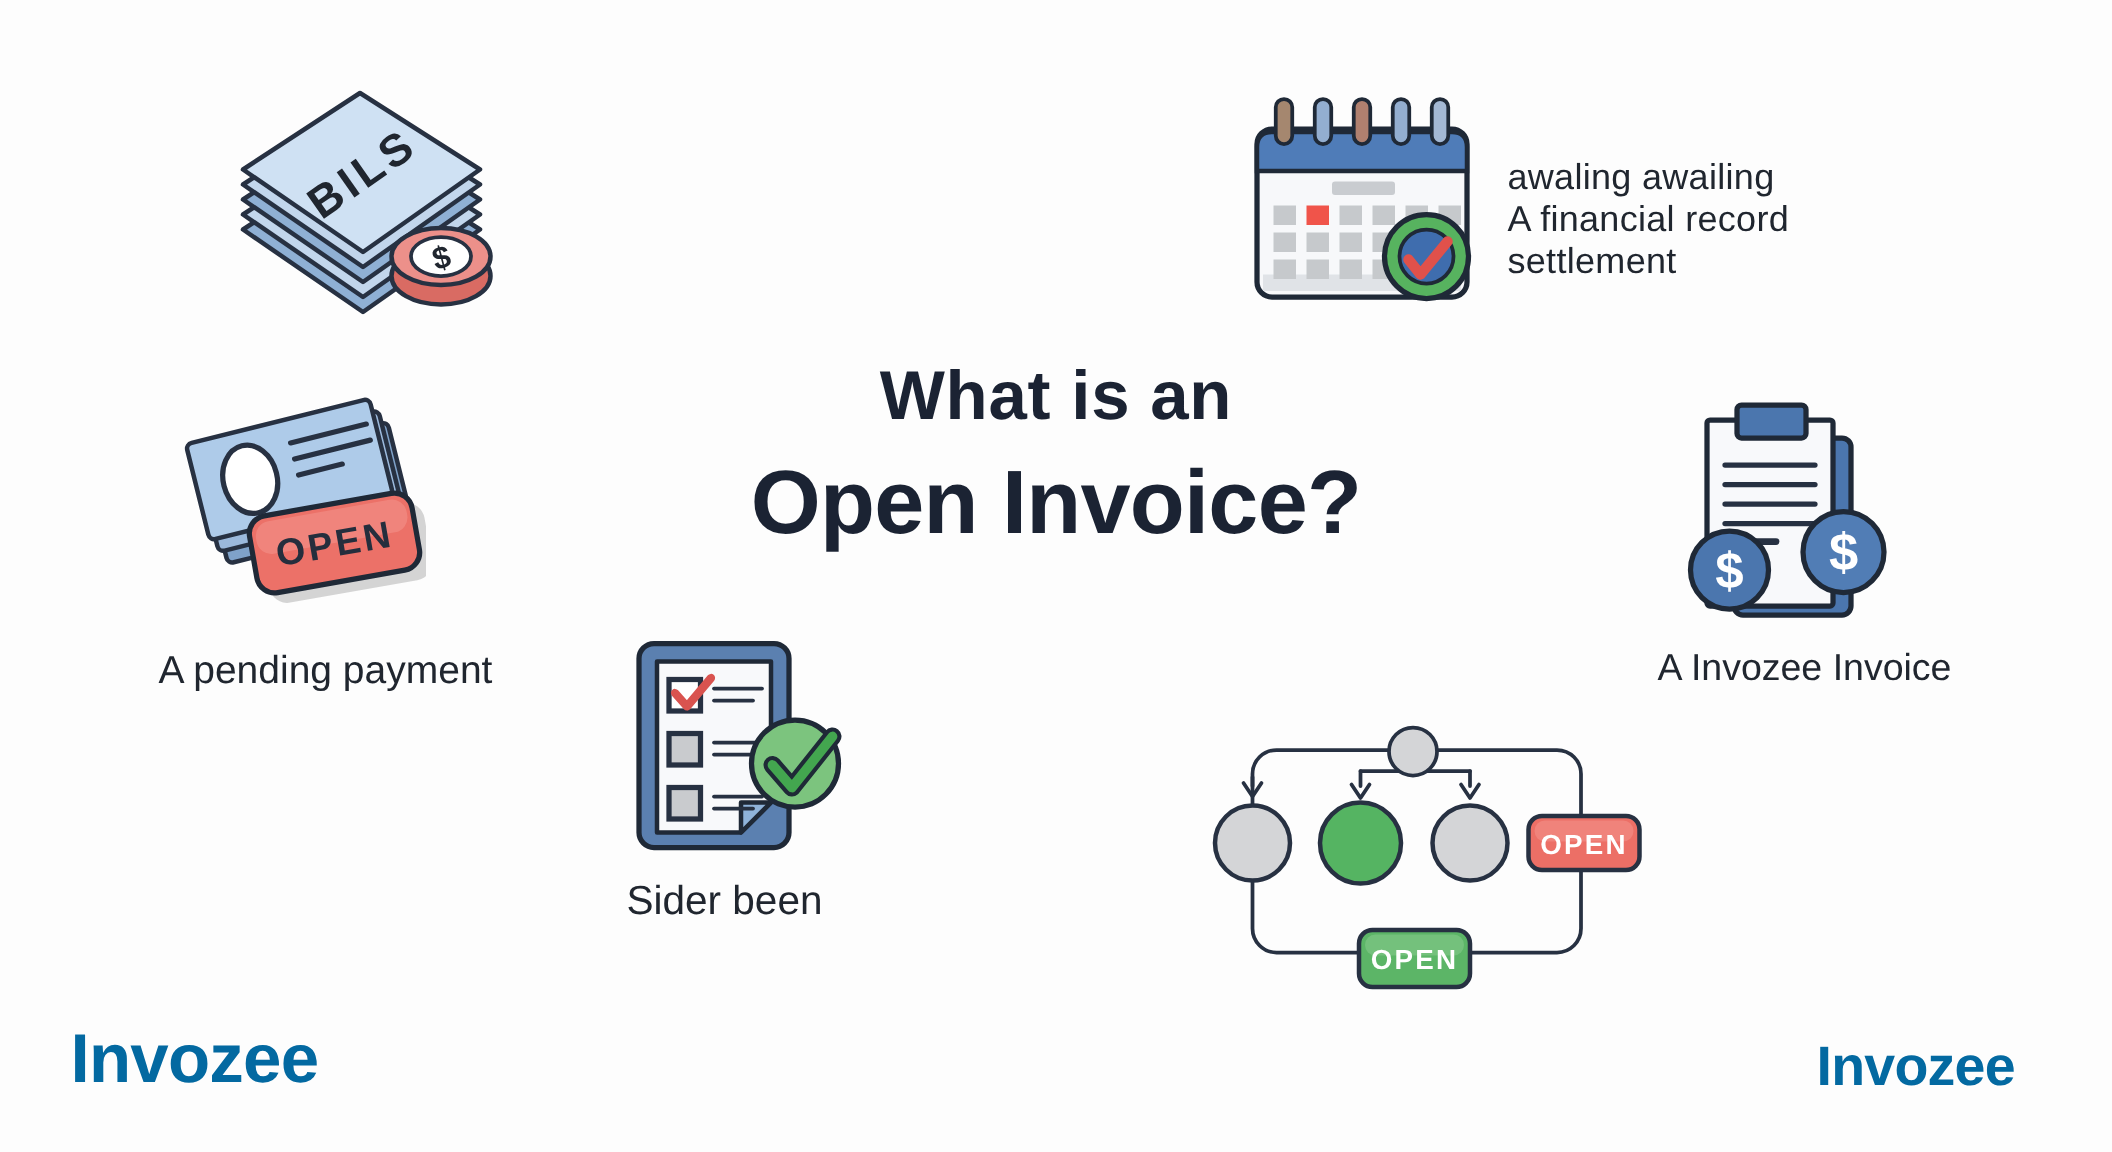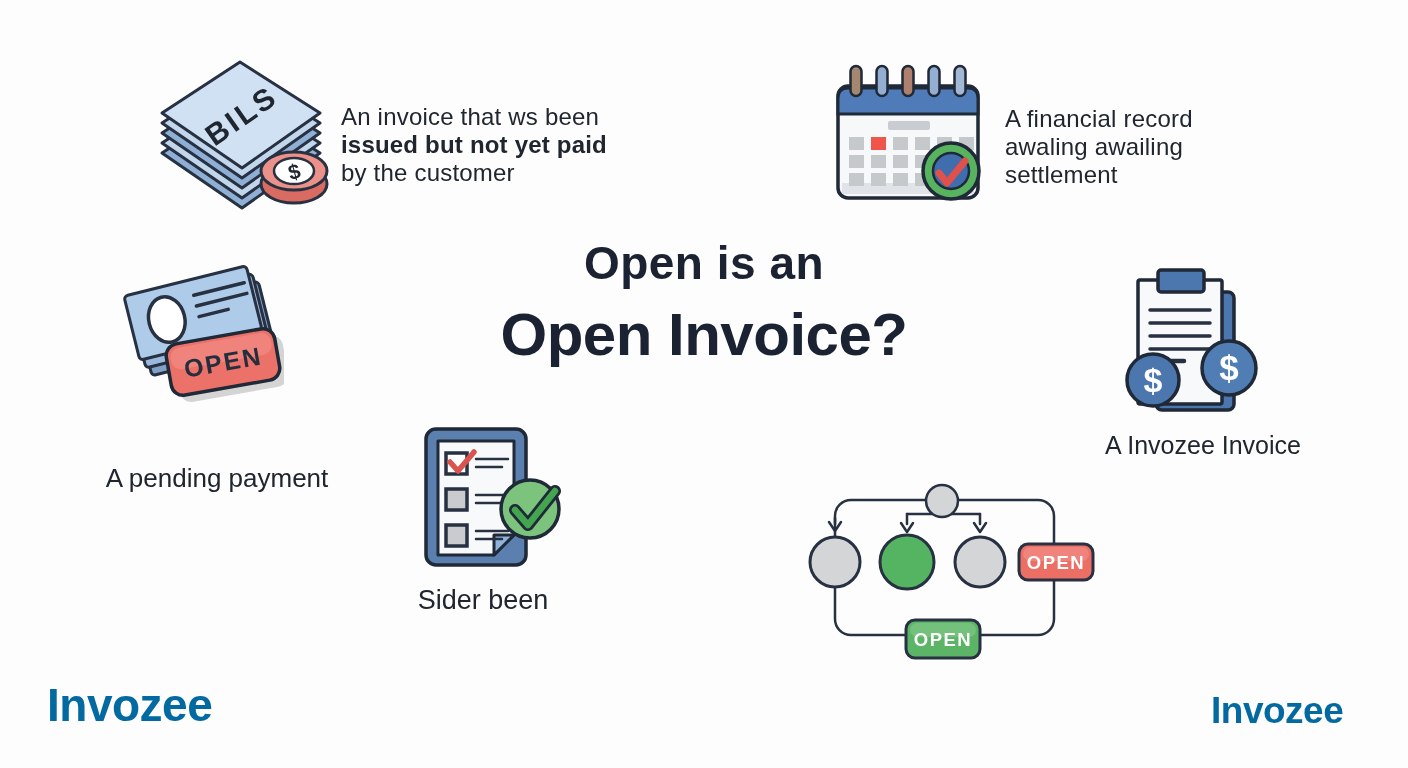--- a/index.html
+++ b/index.html
@@ -8,21 +8,21 @@
     overflow:hidden; font-family:"Liberation Sans", sans-serif; color:#252b37;
   }
   .abs { position:absolute; }
   svg text { font-family:"Liberation Sans", sans-serif; }
   .caption { font-size:24px; line-height:28px; font-weight:500; color:#20262f; letter-spacing:0.2px; }
   .caption .b { font-weight:700; }
   .title-wrap { left:402px; top:236px; width:604px; text-align:center; color:#1b2333; }
   .title-line1 { font-size:46px; font-weight:600; letter-spacing:0.5px; }
   .title-line2 { font-size:60px; font-weight:800; margin-top:10px; letter-spacing:-0.5px; }
   .label { font-weight:500; color:#20262f; text-align:center; }
-  .label-pending { left:97px; top:431px; width:240px; font-size:26px;margin-top:32px; }
+  .label-pending { left:97px; top:431px; width:240px; font-size:26px; }
   .label-invoice { left:1080px; top:431px; width:246px; font-size:25px; }
   .label-checklist { left:402px; top:585px; width:162px; font-size:27px; }
   .logo { color:#0369a1; }
   .logo-left  { left:47px;  top:678px; font-size:46px; font-weight:700; letter-spacing:-0.5px; }
   .logo-right { left:1211px; top:690px; font-size:37px; font-weight:600; letter-spacing:-0.5px; }
 </style>
 </head>
 <body>
 
 <div class="canvas">
@@ -36,25 +36,20 @@
       <polygon points="92,4 172,55 94,110 14,55" fill="#cfe1f3"></polygon>
     </g>
     <text x="93" y="68" transform="rotate(-35 93 57)" text-anchor="middle" font-size="30" font-weight="800" letter-spacing="3" fill="#20262f">BILS</text>
     <g>
       <ellipse cx="146" cy="126" rx="33" ry="19" fill="#d96b63" stroke="#273142" stroke-width="3"></ellipse>
       <ellipse cx="146" cy="113" rx="33" ry="19" fill="#ec908a" stroke="#273142" stroke-width="3"></ellipse>
       <ellipse cx="146" cy="113" rx="20" ry="13" fill="#ffffff" stroke="#273142" stroke-width="2.5"></ellipse>
       <text x="146" y="121" text-anchor="middle" transform="rotate(-15 146 113)" font-size="21" font-weight="700" fill="#20262f">$</text>
     </g>
   </svg>
-  <div class="abs caption" style="left:341px; top:103px;">
-    <div>An invoice that ws been</div>
-    <div class="b">issued but not yet paid</div>
-    <div>by the customer</div>
-  </div>
 
   <svg class="abs" style="left:830px; top:60px;" width="156" height="146" viewBox="0 0 156 146">
     <rect x="8" y="26" width="140" height="112" rx="10" fill="#f7f8fa" stroke="#1f2937" stroke-width="3.5"></rect>
     <rect x="12" y="123" width="132" height="11" fill="#e0e3e7"></rect>
     <path d="M8,54 V38 Q8,28 18,28 H138 Q148,28 148,38 V54 Z" fill="#4f7cb8" stroke="#1f2937" stroke-width="3"></path>
     <g stroke="#1f2937" stroke-width="2.5">
       <rect x="20.5" y="6" width="11" height="30" rx="5.5" fill="#a5876f"></rect>
       <rect x="46.5" y="6" width="11" height="30" rx="5.5" fill="#93aed0"></rect>
       <rect x="72.5" y="6" width="11" height="30" rx="5.5" fill="#b0806f"></rect>
       <rect x="98.5" y="6" width="11" height="30" rx="5.5" fill="#93aed0"></rect>
@@ -78,27 +73,27 @@
       <rect x="63" y="113" width="15" height="13" fill="#c6c9cc"></rect>
       <rect x="85" y="113" width="15" height="13" fill="#c6c9cc"></rect>
     </g>
     <g>
       <circle cx="121" cy="111" r="28" fill="#57b35f" stroke="#1f2937" stroke-width="3.5"></circle>
       <circle cx="121" cy="111" r="18" fill="#3f6dae" stroke="#1f2937" stroke-width="2.5"></circle>
       <path d="M109,113 L117,123 L135,101" fill="none" stroke="#e0514b" stroke-width="7" stroke-linecap="round" stroke-linejoin="round"></path>
     </g>
   </svg>
   <div class="abs caption" style="left:1005px; top:105px;">
+    <div>awaling awailing</div>
     <div>A financial record</div>
-    <div>awaling awailing</div>
     <div>settlement</div>
   </div>
 
   <div class="abs title-wrap">
-    <div class="title-line1">Open is an</div>
+    <div class="title-line1">What is an</div>
     <div class="title-line2">Open Invoice?</div>
   </div>
 
   <svg class="abs" style="left:106px; top:250px;" width="178" height="165" viewBox="0 0 178 165">
     <g transform="rotate(-14 87 63)" stroke="#273142" stroke-width="3" stroke-linejoin="round">
       <rect x="24" y="30" width="126" height="66" rx="4" transform="translate(8,18)" fill="#7fa2c9"></rect>
       <rect x="24" y="30" width="126" height="66" rx="4" transform="translate(4,9)" fill="#9bb9dc"></rect>
       <rect x="24" y="30" width="126" height="66" rx="4" fill="#aecbe9"></rect>
       <ellipse cx="60" cy="63" rx="18" ry="23" fill="#ffffff" stroke-width="3.5"></ellipse>
       <g stroke-width="3.5" stroke-linecap="round">

